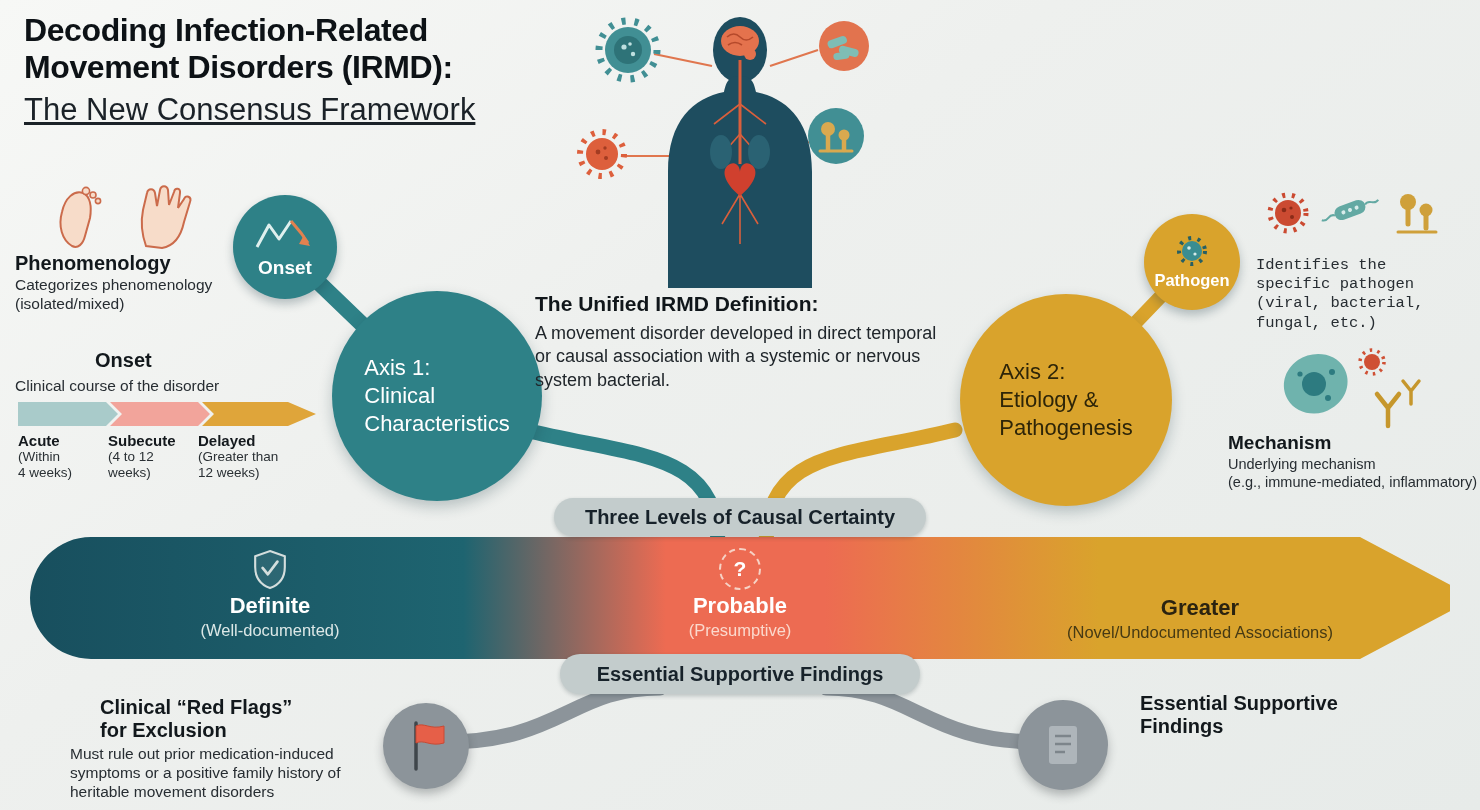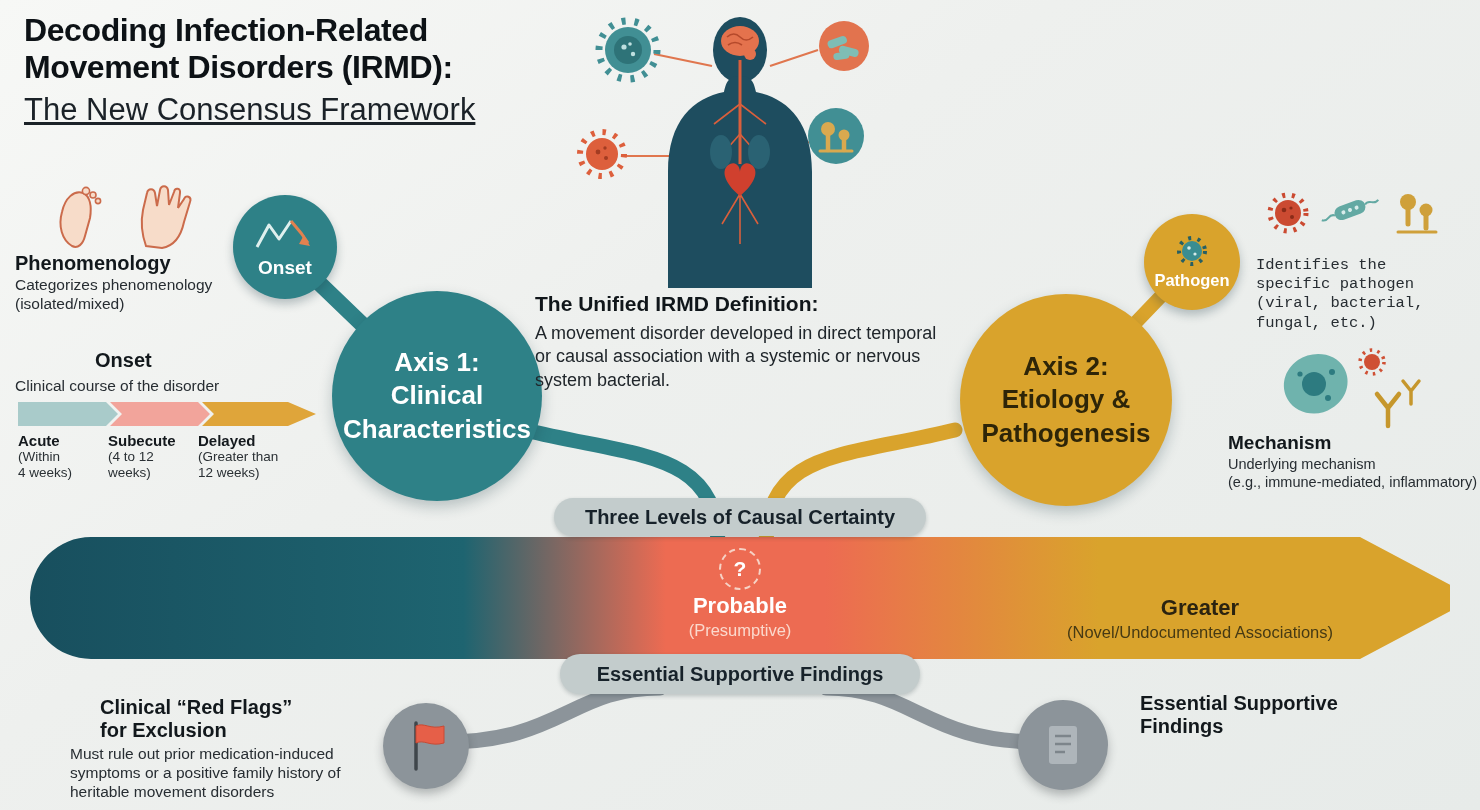--- a/index.html
+++ b/index.html
@@ -27,21 +27,21 @@
 
   
   .definition-heading { font-size:21px; font-weight:800; color:#10161a; margin-bottom:6px; }
   .definition-body { font-size:18px; line-height:1.3; color:#20262b; }
 
   
   .axis-circle { border-radius:50%; display:flex; align-items:center; justify-content:center;
     box-shadow:0 6px 14px rgba(25,55,65,.25); }
   .axis-circle.teal { background:#2E8187; }
   .axis-circle.gold { background:#D9A32C; }
-  .axis-label { white-space:pre-line; text-align:center; font-weight:700; font-size:26px; line-height:1.28; }
+  .axis-label { white-space:pre-line; text-align:left; font-weight:400; font-size:22px; line-height:1.28; }
   .axis-label.on-teal { color:#ffffff; }
   .axis-label.on-gold { color:#2e2508; }
 
   .small-node { border-radius:50%; display:flex; flex-direction:column; align-items:center;
     justify-content:center; box-shadow:0 5px 10px rgba(25,55,65,.28); }
   .small-node.teal { background:#2E8187; }
   .small-node.gold { background:#D9A32C; }
   .small-node-label { font-weight:800; color:#fff; }
 
   .grey-node { border-radius:50%; background:#8C949A; display:flex; align-items:center;
@@ -297,20 +297,28 @@
         <stop offset="0.30" stop-color="#1E6470"></stop>
         <stop offset="0.44" stop-color="#ED6B52"></stop>
         <stop offset="0.55" stop-color="#ED6B52"></stop>
         <stop offset="0.74" stop-color="#D9A32C"></stop>
         <stop offset="1" stop-color="#D9A32C"></stop>
       </linearGradient>
     </defs>
     <path d="M61 0 H1330 L1445 61 L1330 122 H61 A61 61 0 0 1 61 0 Z" fill="url(#arrowGrad)"></path>
   </svg>
 
+  <div class="abs layer3 level-group" style="left:158px; top:548px; width:224px;">
+    <svg width="36" height="42" viewBox="0 0 34 38">
+      <path d="M17 2 L31 7 V17 C31 28 25 34 17 37 C9 34 3 28 3 17 V7 Z" fill="rgba(255,255,255,0.08)" stroke="#d4dedd" stroke-width="2"></path>
+      <path d="M10 18 L15 24 L24 12" stroke="#d4dedd" stroke-width="2.6" fill="none" stroke-linecap="round" stroke-linejoin="round"></path>
+    </svg>
+    <div class="level-label">Definite</div>
+    <div class="level-desc">(Well-documented)</div>
+  </div>
 
   <div class="abs layer3 level-group" style="left:630px; top:548px; width:220px;">
     <div class="dashed-q">
       <span>?</span>
     </div>
     <div class="level-label">Probable</div>
     <div class="level-desc coral">(Presumptive)</div>
   </div>
 
   <div class="abs layer3 level-group" style="left:1040px; top:592px; width:320px;">

